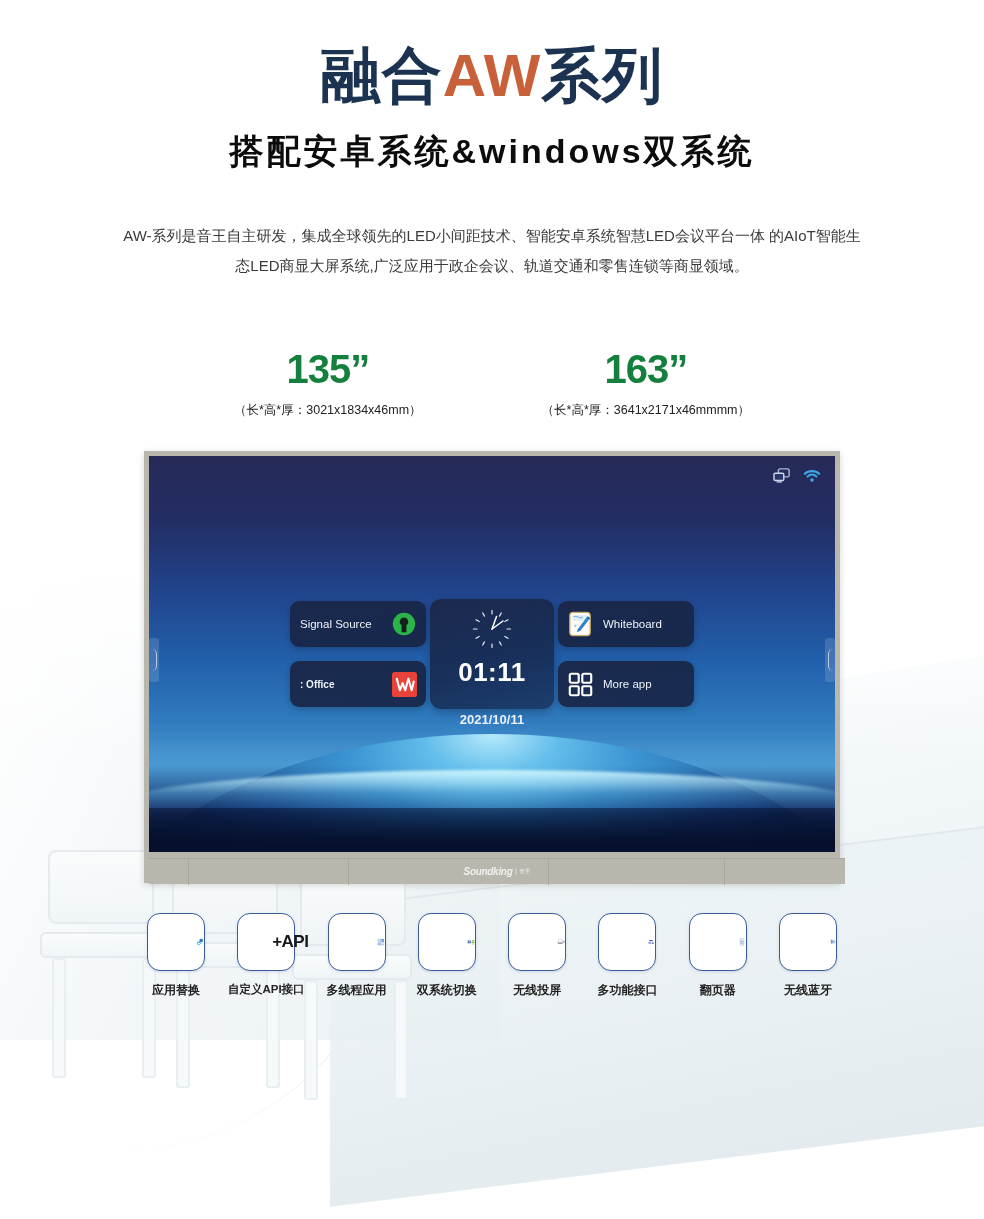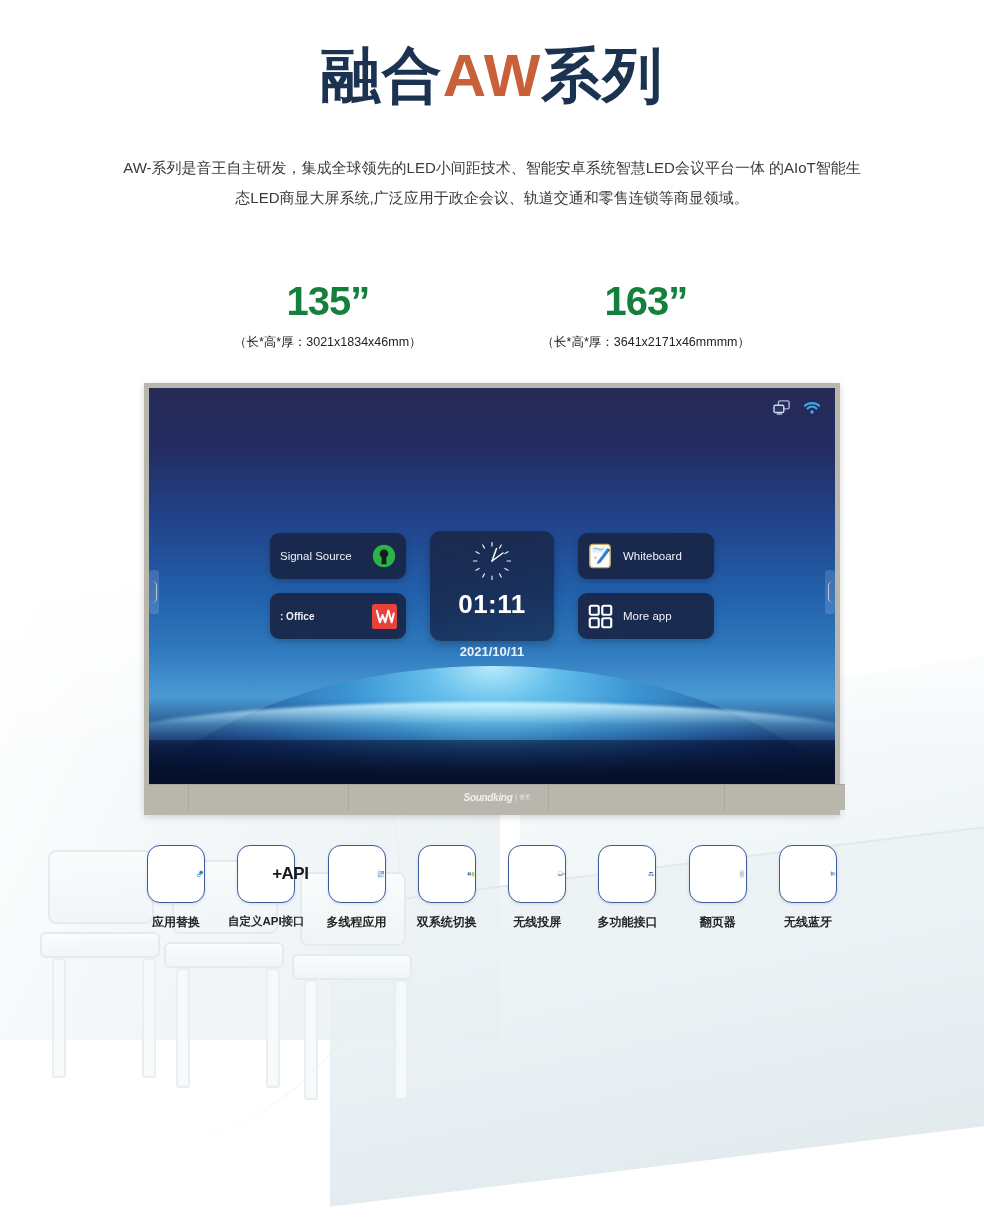--- a/index.html
+++ b/index.html
@@ -111,21 +111,21 @@
   .side-handle.left { left:0; }
   .side-handle.right { right:0; }
   .side-handle i {
     display:block; width:5px; height:22px; border-right:1.6px solid rgba(255,255,255,.62);
     border-radius:0 10px 10px 0;
   }
   .side-handle.right i { border-right:none; border-left:1.6px solid rgba(255,255,255,.62); border-radius:10px 0 0 10px; }
 
   
   .home { position:absolute; left:0; top:0; width:100%; height:100%;
-          display:flex; align-items:center; justify-content:center; gap:24px; }
+          display:flex; align-items:center; justify-content:center; gap:4px; }
   .col-left, .col-right { display:flex; flex-direction:column; gap:14px; }
   .tile {
     width:136px; height:46px; border-radius:9px;
     background: linear-gradient(160deg, rgba(26,38,72,.93), rgba(22,34,66,.88));
     display:flex; align-items:center; box-shadow:0 2px 6px rgba(0,0,0,.22);
   }
   .tile-label { color:#eef2f8; font-size:11.5px; }
   .tile-label.small-b { font-weight:bold; font-size:10px; }
   .tile .icon-slot { width:28px; height:28px; display:flex; align-items:center; justify-content:center; flex:0 0 auto; }
   .tile.left-t { padding:0 8px 0 10px; justify-content:space-between; }
@@ -137,21 +137,21 @@
     box-shadow:0 3px 9px rgba(0,0,0,.25);
     display:flex; flex-direction:column; align-items:center; padding-top:9px;
   }
   .clockface { position:relative; width:42px; height:42px; }
   .clock-time { margin-top:7px; font-size:26px; font-weight:bold; color:#fff; letter-spacing:.5px; }
   .clock-date { margin-top:24px; font-size:13px; font-weight:bold; color:#eaf0f8; }
 
   
   .bezel {
     position:relative; width:696px; height:26px; background:#b9b6ad;
-    display:flex; align-items:center; border-top:1px solid #aaa79e;
+    display:flex; align-items:center; border-top:1px solid #aaa79e;margin-top:6px;
   }
   .bezel .seg { height:26px; border-right:1px solid #aaa79e; }
   .bezel .s1 { width:40px; } .bezel .s2 { width:160px; } .bezel .s3 { width:200px; }
   .bezel .s4 { width:176px; } .bezel .s5 { width:120px; border-right:none; }
   .led { width:7px; height:7px; border-radius:50%; background:#7fcdd8; margin-left:15px; box-shadow:0 0 4px #9fe0e8; }
   .brandlogo { position:absolute; left:50%; transform:translateX(-50%); display:flex; align-items:center; gap:3px; }
   .brandlogo .bmark { font-size:10px; font-style:italic; font-weight:bold; color:#f2f0ec; letter-spacing:-.3px; }
   .brandlogo .bcn { font-size:5.5px; color:#efedea; border-left:1px solid #d9d6d0; padding-left:3px; }
 
   
@@ -190,20 +190,21 @@
     <div class="chair chair-seat" style="left:292px; top:394px;"></div>
     <div class="chair chair-leg" style="left:304px; top:420px;"></div>
     <div class="chair chair-leg" style="left:394px; top:420px;"></div>
     <div class="hazewhite"></div>
   </div>
 
   <div class="hero">
     <div class="title1">
       <span>融合</span><span class="aw">AW</span><span>系列</span>
     </div>
+    <div class="title2">搭配安卓系统&amp;windows双系统</div>
     <div class="desc">
       <span>AW-系列是音王自主研发，集成全球领先的LED小间距技术、智能安卓系统智慧LED会议平台一体</span>
       <span>的AIoT智能生态LED商显大屏系统,广泛应用于政企会议、轨道交通和零售连锁等商显领域。</span>
     </div>
   </div>
 
   <div class="sizes">
     <div class="size-col">
       <div class="size-num">135”</div>
       <div class="size-dim">（长*高*厚：3021x1834x46mm）</div>

